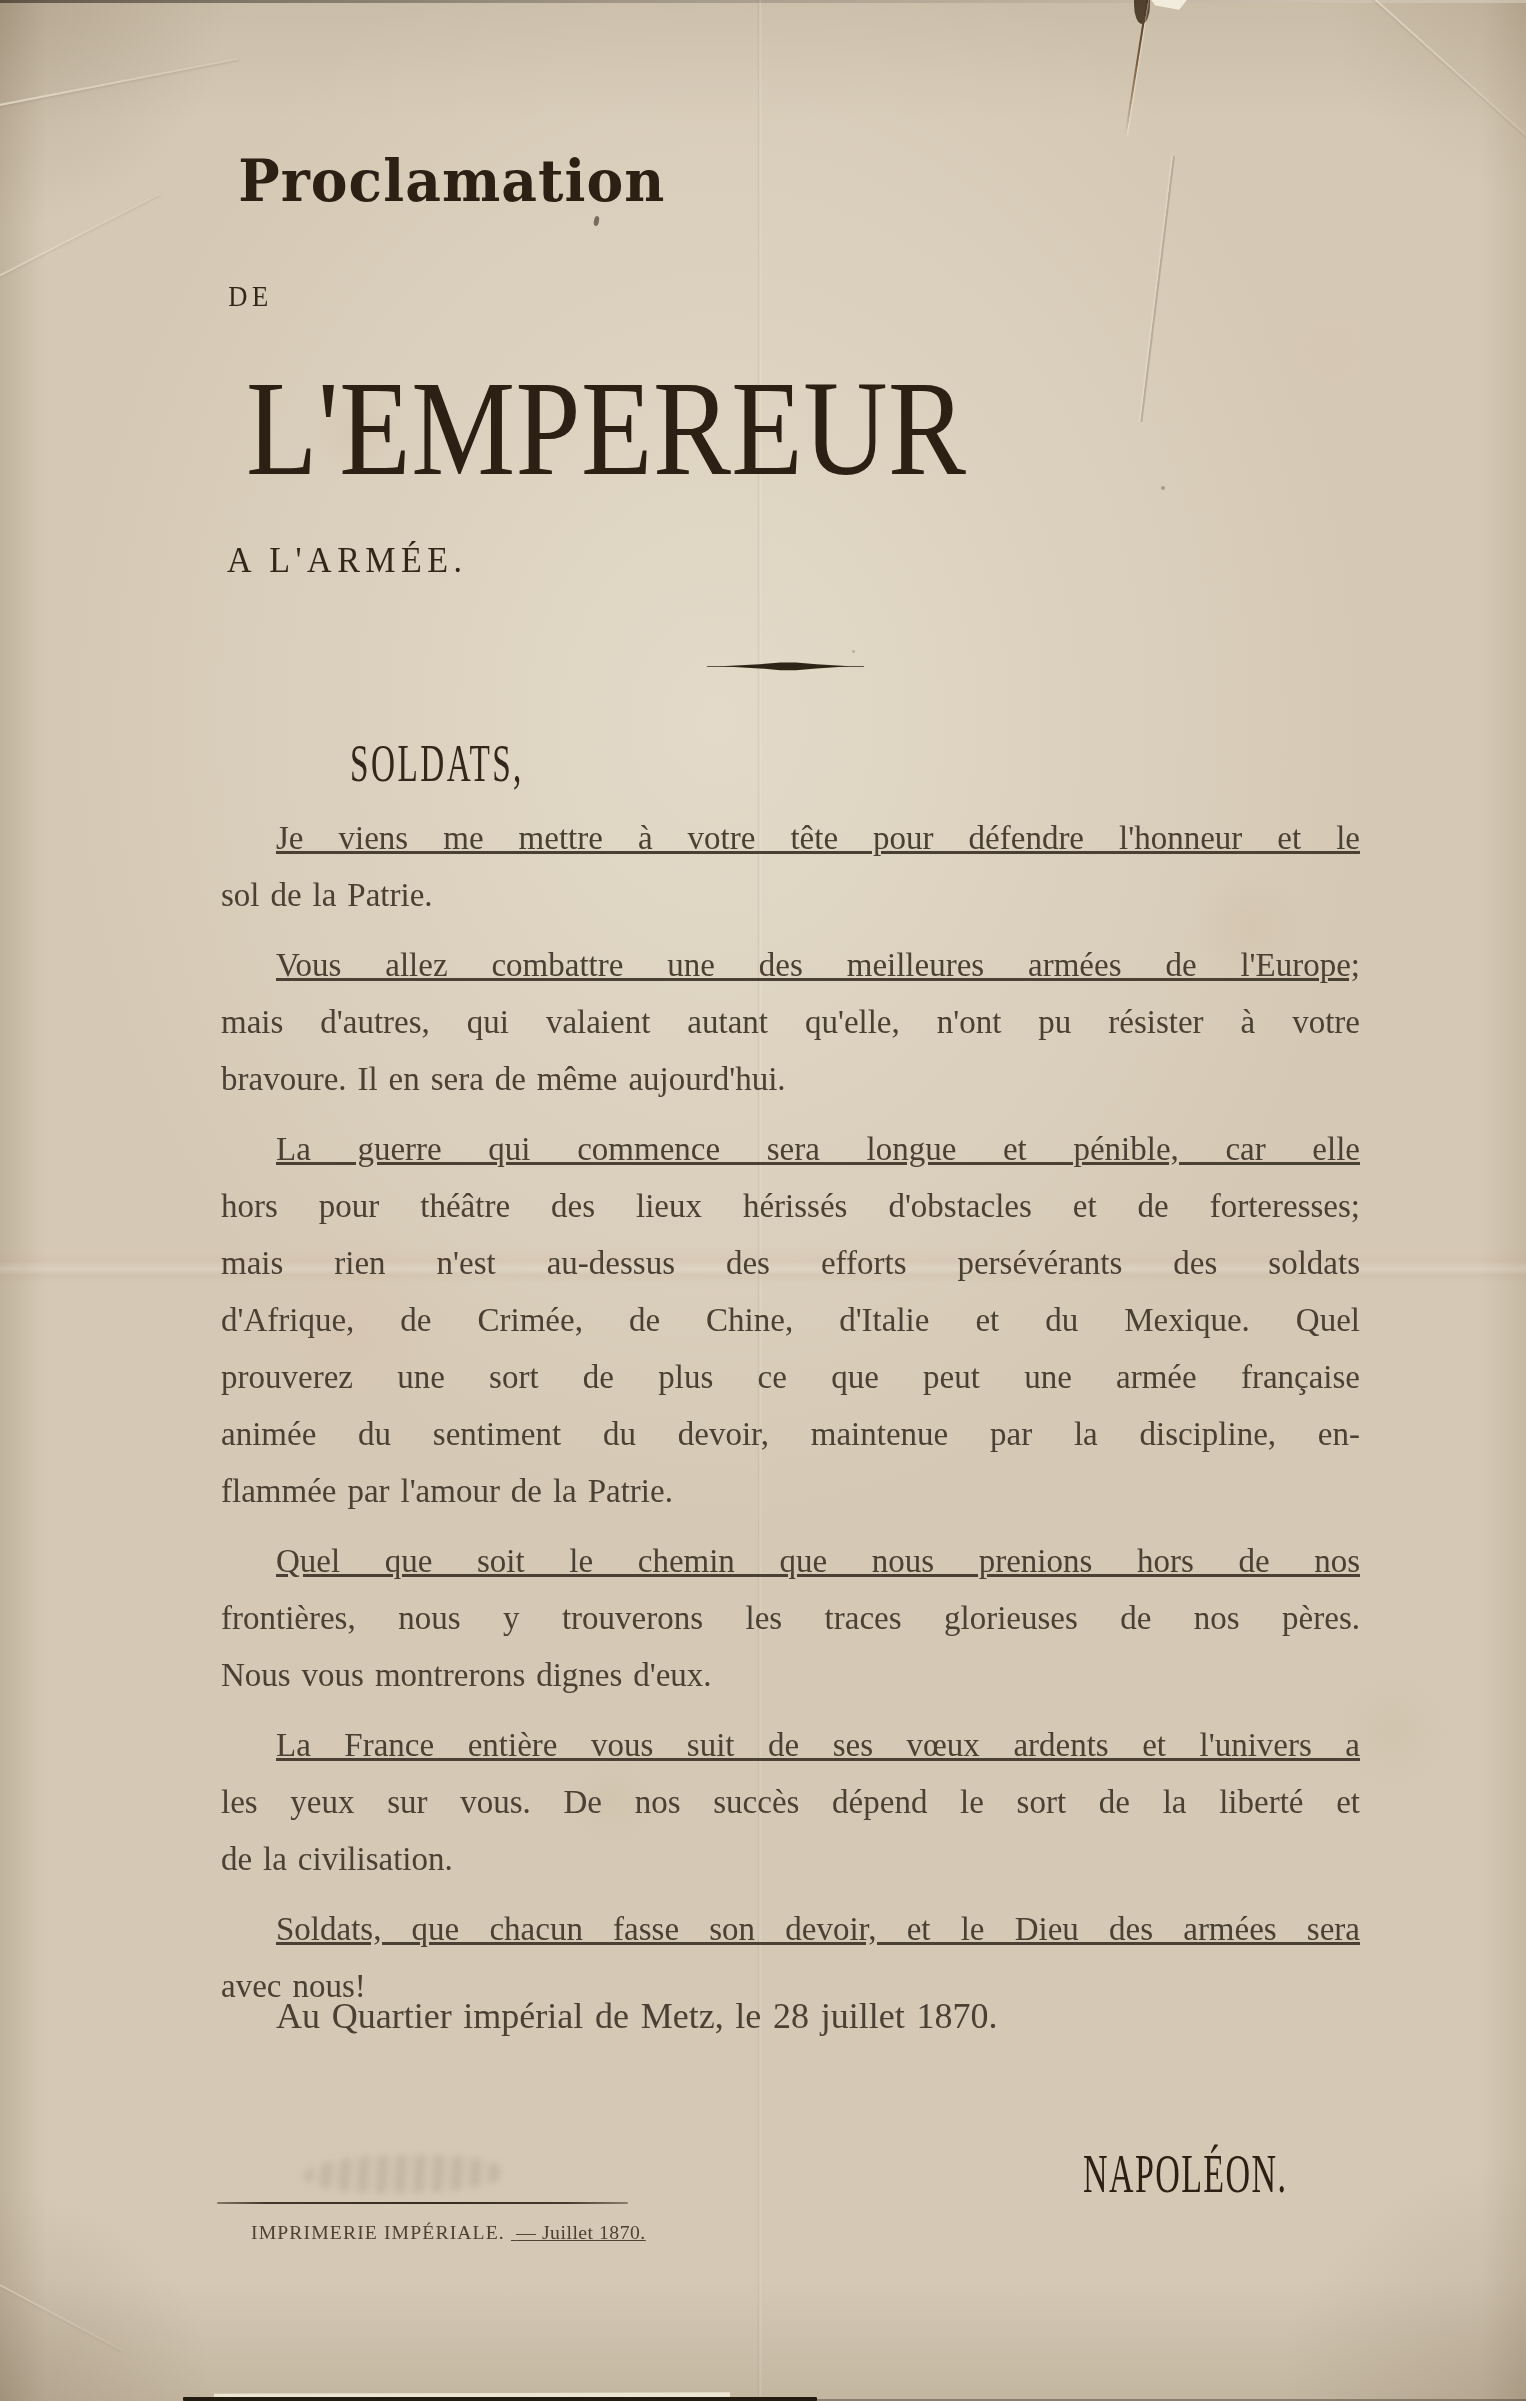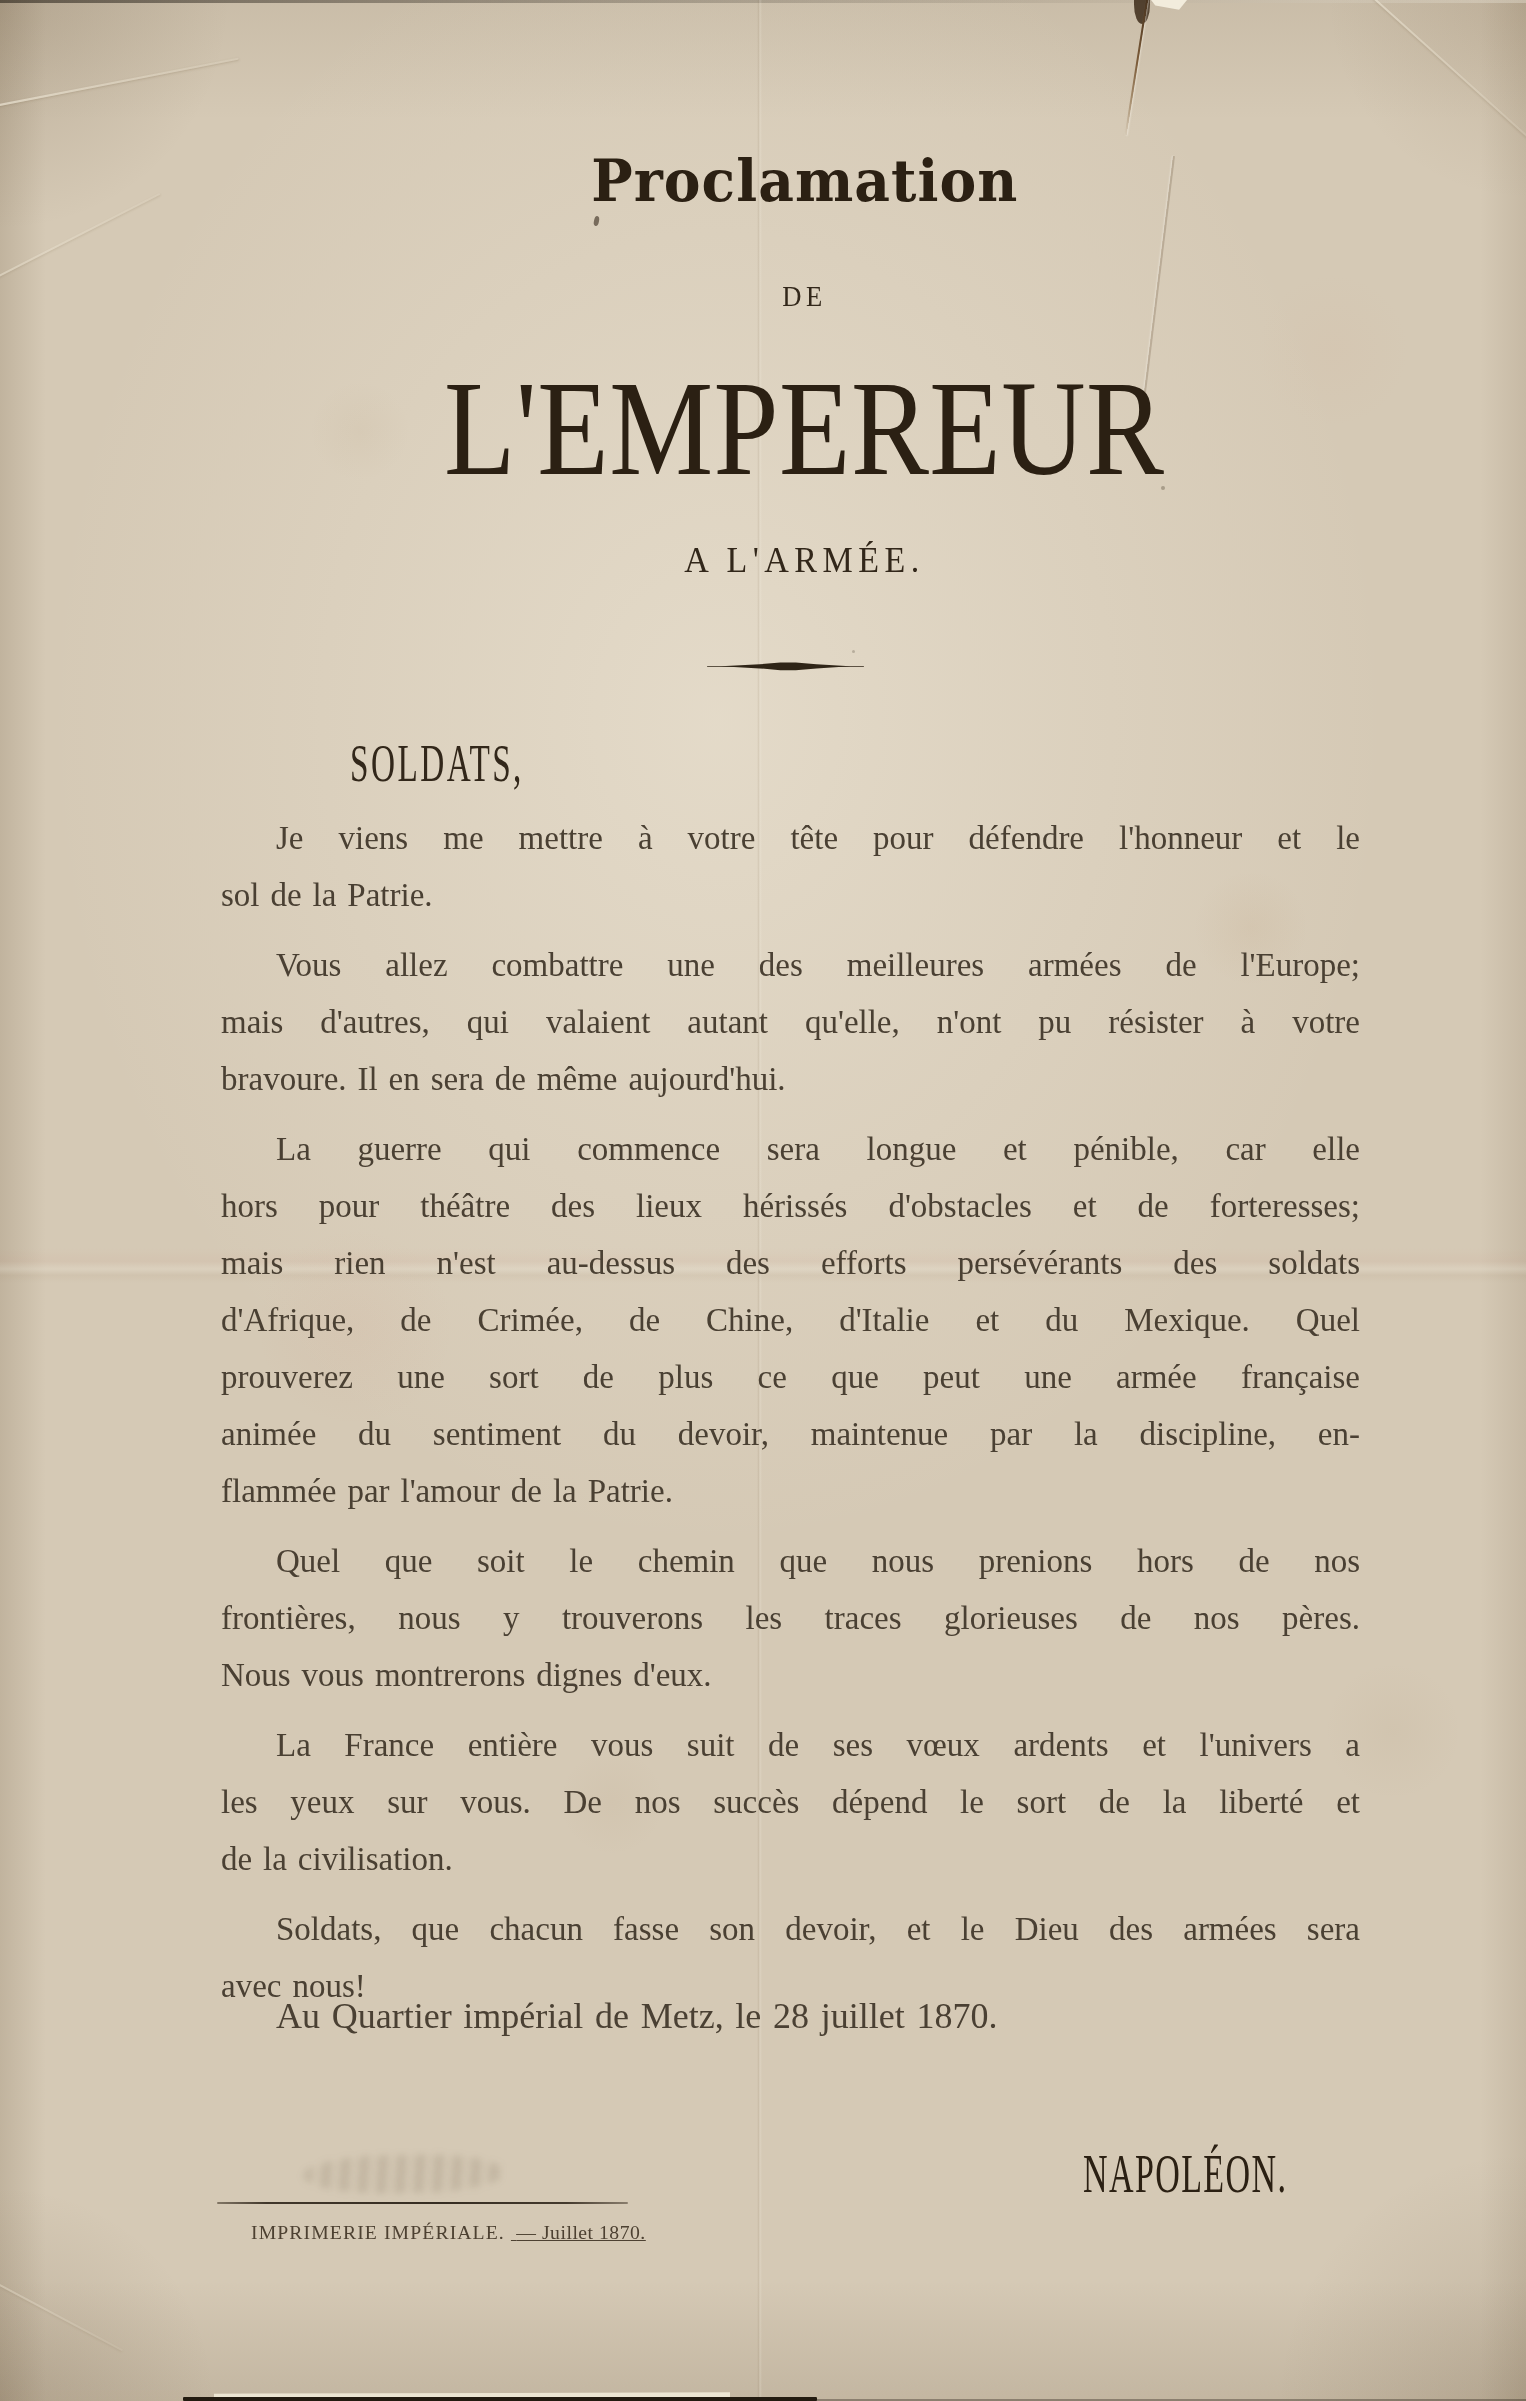--- a/index.html
+++ b/index.html
@@ -19,21 +19,21 @@
       radial-gradient(circle 109px at 1333px 350px, rgba(210,165,140,0.07), rgba(210,165,140,0) 70%),
       radial-gradient(circle 82px at 1251px 928px, rgba(160,110,60,0.07), rgba(160,110,60,0) 70%),
       radial-gradient(circle 71px at 360px 431px, rgba(150,120,80,0.07), rgba(150,120,80,0) 70%),
       radial-gradient(circle 142px at 355px 1327px, rgba(200,120,100,0.06), rgba(200,120,100,0) 70%),
       radial-gradient(circle 98px at 1393px 1731px, rgba(140,110,70,0.05), rgba(140,110,70,0) 70%),
       radial-gradient(circle 76px at 612px 1802px, rgba(150,115,75,0.05), rgba(150,115,75,0) 70%),
       linear-gradient(90deg, rgba(100,80,52,0.18) 0%, rgba(100,80,52,0) 3%, rgba(100,80,52,0) 97%, rgba(100,80,52,0.13) 100%),
       linear-gradient(0deg, rgba(100,82,55,0.16) 0%, rgba(100,82,55,0) 5%, rgba(100,82,55,0) 95%, rgba(100,82,55,0.10) 100%);
   }
   .abs{position:absolute;}
-  .centerline{position:absolute;left:235px;width:1139px;text-align:center;}
+  .centerline{position:absolute;left:227px;width:1139px;}
   .centerline > span{display:inline-block;white-space:nowrap;}
 
   
   .t-proclamation > span{
     font-family:"DejaVu Serif","Liberation Serif",serif;
     font-weight:bold;font-size:58px;letter-spacing:1.1px;
     color:var(--ink-title);
     transform:scale(0.95,1);transform-origin:center top;
   }
   .t-de > span{
@@ -61,21 +61,21 @@
     position:absolute;left:14px;top:0;width:129px;height:8.7px;background:#2f2517;
     clip-path:polygon(0 50%,30% 26%,46% 6%,58% 6%,74% 26%,100% 50%,74% 74%,58% 94%,46% 94%,30% 74%);
   }
 
   
   .body-text{left:221px;top:810px;width:1139px;font-size:33px;color:var(--ink-body);word-spacing:2.7px;}
   .para{margin:0 0 13px 0;}
   .para:last-child{margin-bottom:0;}
   .line{line-height:57px;height:57px;}
   .line.j{text-align:justify;text-align-last:justify;}
-  .line.ind{text-indent:55px;}
+  .line.ind{text-indent:55px;text-decoration:underline;}
 
   .dateline{left:276px;top:1995px;font-size:36px;color:var(--ink-body);word-spacing:2.7px;white-space:nowrap;}
 
   .signature{left:221px;top:2143px;width:1139px;text-align:right;padding-right:73px;box-sizing:border-box;}
   .signature > span{
     display:inline-block;font-size:54px;letter-spacing:2.2px;color:var(--ink-title);
     transform:scale(0.63,1);transform-origin:right top;white-space:nowrap;
   }
 
   .imprint-rule{left:217px;top:2202px;width:411px;height:2.2px;border-radius:1.1px;

